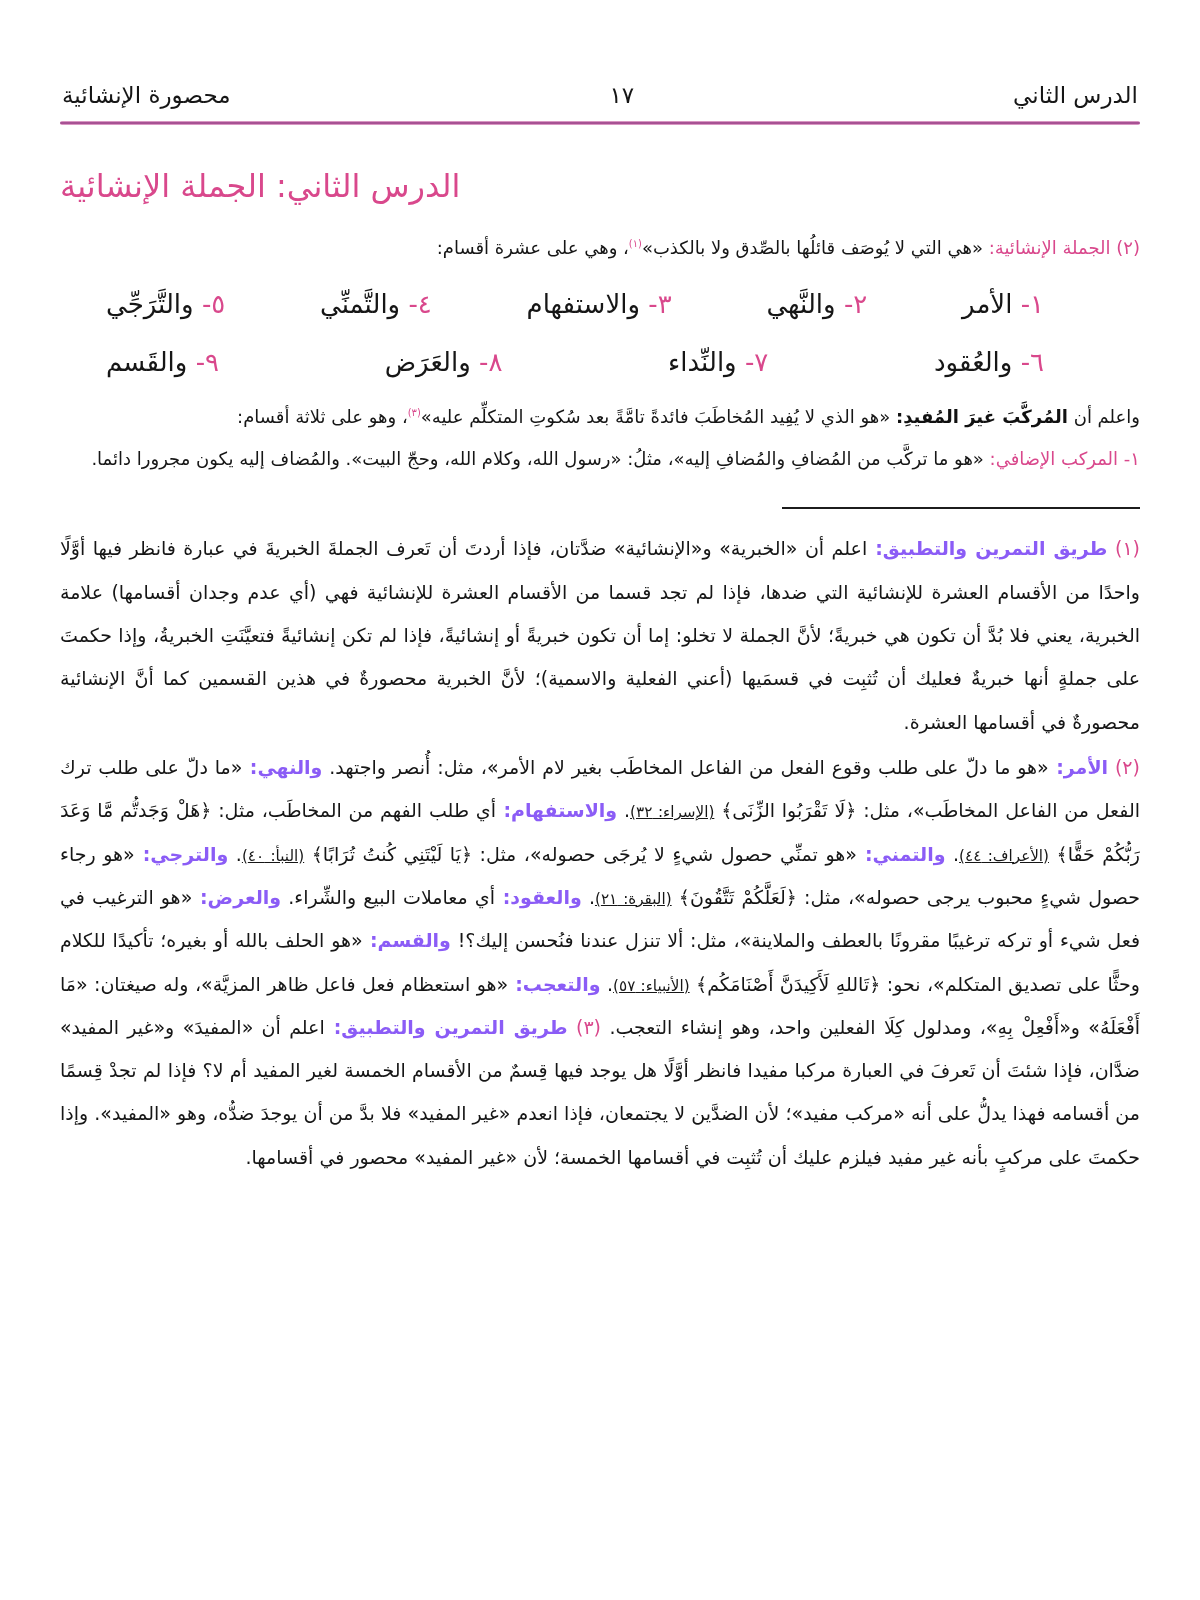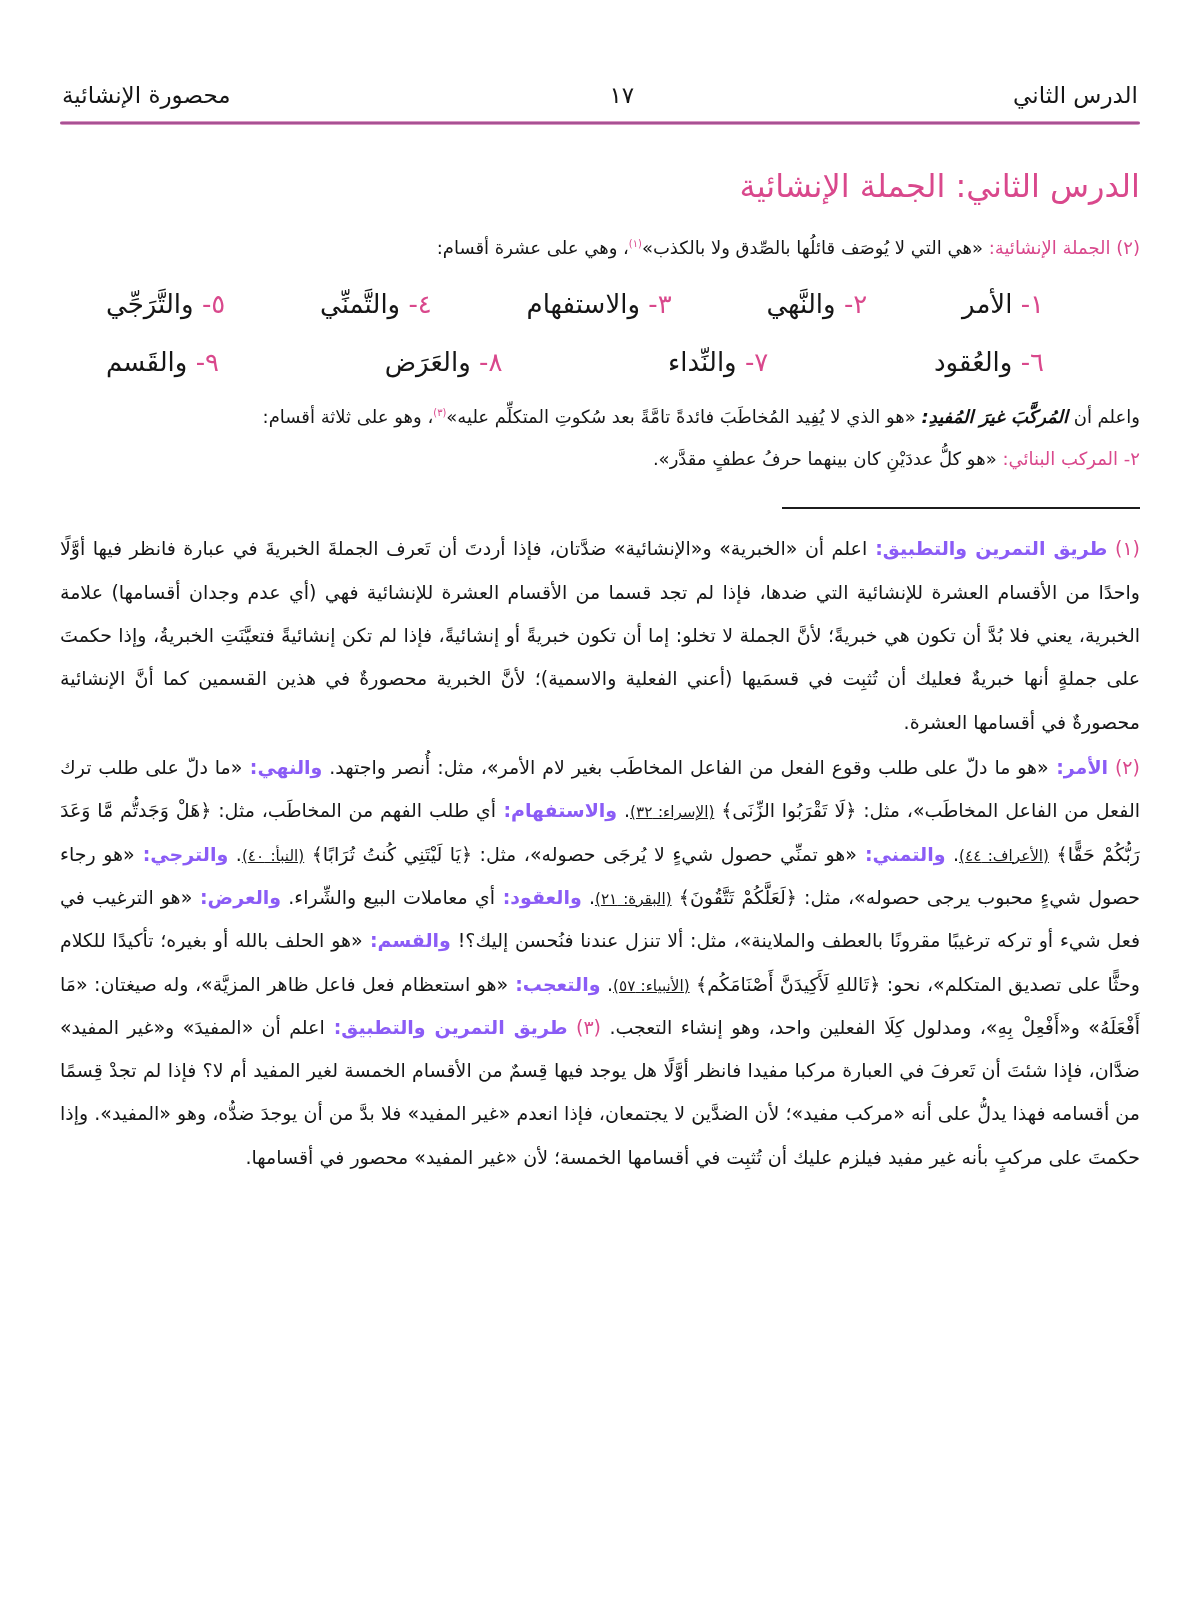--- a/index.html
+++ b/index.html
@@ -6,25 +6,25 @@
   body{
     width:1200px;height:1600px;overflow:hidden;background:#ffffff;
     font-family:"DejaVu Sans",sans-serif;color:#161616;
   }
   .page{direction:rtl;padding:82px 60px 0 60px;}
   
   .header{display:flex;justify-content:space-between;align-items:baseline;font-size:23px;padding:0 2px;}
   .header-rule{height:4px;margin-top:13px;border-radius:2px;
     background:linear-gradient(to bottom,#f2b9da 0%,#8e2f7c 50%,#f2b9da 100%);}
   
-  .title{text-align:right;color:#d9488c;font-size:32px;font-weight:500;margin:42px 0 24px 0;}
+  .title{text-align:left;color:#d9488c;font-size:32px;font-weight:500;margin:42px 0 24px 0;}
   
   .para{font-size:18px;line-height:2.1;text-align:justify;margin:0 0 4px 0;}
   .pink{color:#d9488c;}
-  .boldseg{font-weight:bold;color:#111;font-style:italic;}
+  .boldseg{font-weight:bold;color:#111;}
   sup.fnref{font-size:0.55em;vertical-align:super;line-height:0;letter-spacing:1px;}
   
   .list{padding:4px 96px 6px 46px;}
   .list-row{display:flex;justify-content:space-between;font-size:26px;line-height:2.25;}
   .list-item .num{color:#d9488c;}
   
   .fn-sep{width:358px;height:0;border:none;border-top:2px solid #1c1c1c;margin:30px 0 18px auto;}
   
   .footnote{font-size:19px;line-height:2.28;text-align:justify;margin:0 0 2px 0;}
   .fn-ref{color:#d9488c;}
@@ -63,24 +63,24 @@
         <span class="list-item"><span class="num">٧-&nbsp;</span><span>والنِّداء</span></span>
         <span class="list-item"><span class="num">٨-&nbsp;</span><span>والعَرَض</span></span>
         <span class="list-item"><span class="num">٩-&nbsp;</span><span>والقَسم</span></span>
       </div>
   </div>
 
   <p class="para">
     <span>واعلم أن </span><span class="boldseg">المُركَّبَ غيرَ المُفيدِ:</span><span> «هو الذي لا يُفِيد المُخاطَبَ فائدةً تامَّةً بعد سُكوتِ المتكلِّم عليه»</span><sup class="pink fnref">(٣)</sup><span>، وهو على ثلاثة أقسام:</span>
   </p>
 
+  <p class="para">
+    <span class="pink">١- المركب الإضافي: </span><span>«هو ما تركَّب من المُضافِ والمُضافِ إليه»، مثلُ: «رسول الله، وكلام الله، وحجّ البيت». والمُضاف إليه يكون مجرورا دائما.</span>
+  </p>
 
-  <p class="para">
-    <span class="pink">٢- المركب البنائي: </span><span>«هو كلُّ عددَيْنِ كان بينهما حرفُ عطفٍ مقدَّر».</span>
-  </p>
 
   <hr class="fn-sep">
 
   <div id="footnotes">
       <p class="footnote"><span class="fn-ref">(١) </span><span class="fn-bold">طريق التمرين والتطبيق: </span><span>اعلم أن «الخبرية» و«الإنشائية» ضدَّتان، فإذا أردتَ أن تَعرف الجملةَ الخبريةَ في عبارة فانظر فيها أوَّلًا واحدًا من الأقسام العشرة للإنشائية التي ضدها، فإذا لم تجد قسما من الأقسام العشرة للإنشائية فهي (أي عدم وجدان أقسامها) علامة الخبرية، يعني فلا بُدَّ أن تكون هي خبريةً؛ لأنَّ الجملة لا تخلو: إما أن تكون خبريةً أو إنشائيةً، فإذا لم تكن إنشائيةً فتعيَّنَتِ الخبريةُ، وإذا حكمتَ على جملةٍ أنها خبريةٌ فعليك أن تُثبِت في قسمَيها (أعني الفعلية والاسمية)؛ لأنَّ الخبرية محصورةٌ في هذين القسمين كما أنَّ الإنشائية محصورةٌ في أقسامها العشرة.</span></p>
       <p class="footnote"><span class="fn-ref">(٢) </span><span class="fn-bold">الأمر: </span><span>«هو ما دلّ على طلب وقوع الفعل من الفاعل المخاطَب بغير لام الأمر»، مثل: أُنصر واجتهد. </span><span class="fn-bold">والنهي: </span><span>«ما دلّ على طلب ترك الفعل من الفاعل المخاطَب»، مثل: </span><span class="fn-quran">﴿لَا تَقْرَبُوا الزِّنَى﴾ </span><span class="fn-src">(الإسراء: ٣٢)</span><span>. </span><span class="fn-bold">والاستفهام: </span><span>أي طلب الفهم من المخاطَب، مثل: </span><span class="fn-quran">﴿هَلْ وَجَدتُّم مَّا وَعَدَ رَبُّكُمْ حَقًّا﴾ </span><span class="fn-src">(الأعراف: ٤٤)</span><span>. </span><span class="fn-bold">والتمني: </span><span>«هو تمنِّي حصول شيءٍ لا يُرجَى حصوله»، مثل: </span><span class="fn-quran">﴿يَا لَيْتَنِي كُنتُ تُرَابًا﴾ </span><span class="fn-src">(النبأ: ٤٠)</span><span>. </span><span class="fn-bold">والترجي: </span><span>«هو رجاء حصول شيءٍ محبوب يرجى حصوله»، مثل: </span><span class="fn-quran">﴿لَعَلَّكُمْ تَتَّقُونَ﴾ </span><span class="fn-src">(البقرة: ٢١)</span><span>. </span><span class="fn-bold">والعقود: </span><span>أي معاملات البيع والشِّراء. </span><span class="fn-bold">والعرض: </span><span>«هو الترغيب في فعل شيء أو تركه ترغيبًا مقرونًا بالعطف والملاينة»، مثل: ألا تنزل عندنا فنُحسن إليك؟! </span><span class="fn-bold">والقسم: </span><span>«هو الحلف بالله أو بغيره؛ تأكيدًا للكلام وحثًّا على تصديق المتكلم»، نحو: </span><span class="fn-quran">﴿تَاللهِ لَأَكِيدَنَّ أَصْنَامَكُم﴾ </span><span class="fn-src">(الأنبياء: ٥٧)</span><span>. </span><span class="fn-bold">والتعجب: </span><span>«هو استعظام فعل فاعل ظاهر المزيَّة»، وله صيغتان: «مَا أَفْعَلَهُ» و«أَفْعِلْ بِهِ»، ومدلول كِلَا الفعلين واحد، وهو إنشاء التعجب. </span><span class="fn-ref">(٣) </span><span class="fn-bold">طريق التمرين والتطبيق: </span><span>اعلم أن «المفيدَ» و«غير المفيد» ضدَّان، فإذا شئتَ أن تَعرفَ في العبارة مركبا مفيدا فانظر أوَّلًا هل يوجد فيها قِسمٌ من الأقسام الخمسة لغير المفيد أم لا؟ فإذا لم تجدْ قِسمًا من أقسامه فهذا يدلُّ على أنه «مركب مفيد»؛ لأن الضدَّين لا يجتمعان، فإذا انعدم «غير المفيد» فلا بدَّ من أن يوجدَ ضدُّه، وهو «المفيد». وإذا حكمتَ على مركبٍ بأنه غير مفيد فيلزم عليك أن تُثبِت في أقسامها الخمسة؛ لأن «غير المفيد» محصور في أقسامها.</span></p>
     </div>
 
 </div>
 

